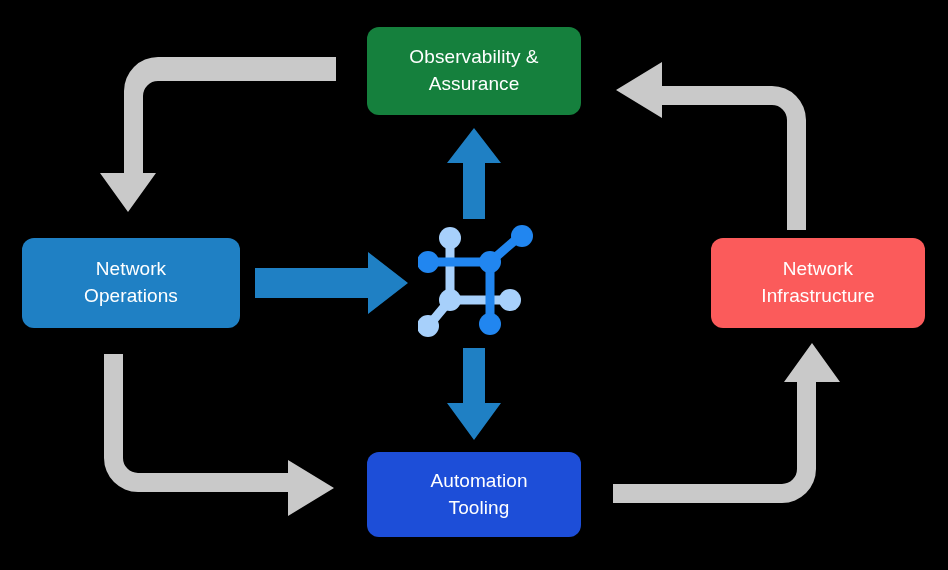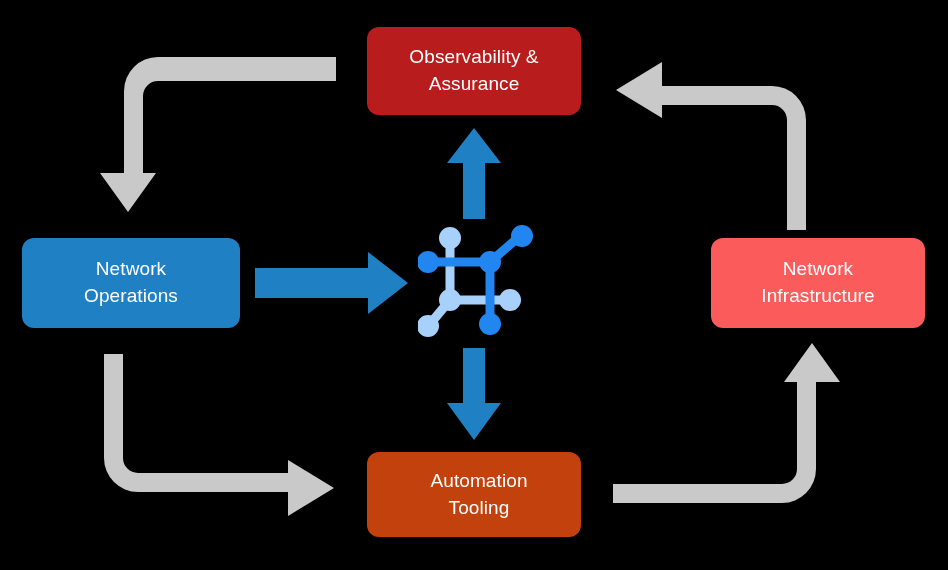--- a/index.html
+++ b/index.html
@@ -115,25 +115,25 @@
     </g>
 
     <g fill="#2186f0">
       <circle cx="10" cy="40" r="11"></circle>
       <circle cx="104" cy="14" r="11"></circle>
       <circle cx="72" cy="40" r="11"></circle>
       <circle cx="72" cy="102" r="11"></circle>
     </g>
   </svg>
 
-  <div class="node-box" id="box-observability" style="background: #b91c1c;">Observability &amp;
+  <div class="node-box" id="box-observability" style="background: #15803d;">Observability &amp;
 Assurance</div>
 
   <div class="node-box" id="box-network-operations" style="background: rgb(31, 128, 196);">Network
 Operations</div>
 
   <div class="node-box" id="box-network-infrastructure" style="background: rgb(251, 91, 91);">Network
 Infrastructure</div>
 
-  <div class="node-box" id="box-automation-tooling" style="background: #c2410c; padding-left: 20px;">Automation
+  <div class="node-box" id="box-automation-tooling" style="background: #1d4ed8; padding-left: 20px;">Automation
 Tooling</div>
 
 </div>
 
 </body></html>

